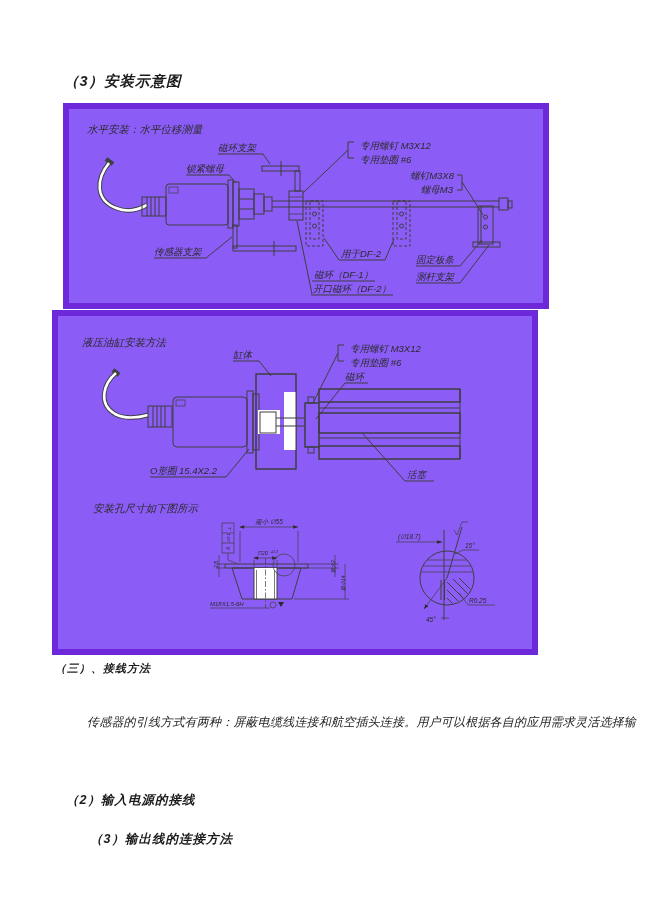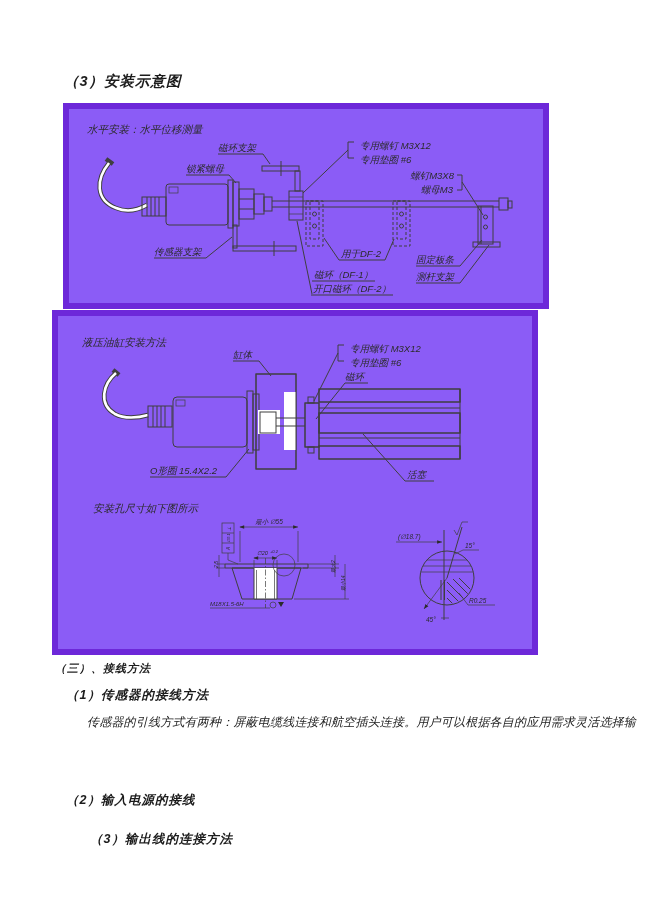--- a/index.html
+++ b/index.html
@@ -316,18 +316,17 @@
         <text class="dim" x="368" y="306">45°</text>
         <line x1="383" y1="302" x2="391" y2="302" class="thin"></line>
         <text class="dim" x="411" y="287">R0.25</text>
         <line x1="410" y1="289" x2="437" y2="289" class="thin"></line>
         <line x1="410" y1="289" x2="401" y2="277" class="thin"></line>
       </g>
     </svg>
   </div>
 
   <div class="abs h2" style="left:55px;top:661px;">（三）、接线方法</div>
-  <div class="abs h3" style="left:66px;top:687px;">（1）传感器的接线方法</div>
   <div class="abs body-text" style="left:87px;top:714px;">传感器的引线方式有两种：屏蔽电缆线连接和航空插头连接。用户可以根据各自的应用需求灵活选择输</div>
   <div class="abs h3" style="left:66px;top:792px;">（2）输入电源的接线</div>
   <div class="abs h3" style="left:66px;top:831px;margin-left:24px;">（3）输出线的连接方法</div>
 
 </div>
 
 </body></html>

